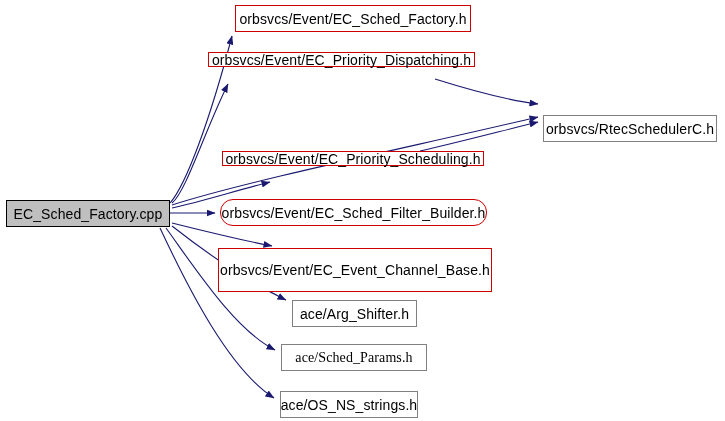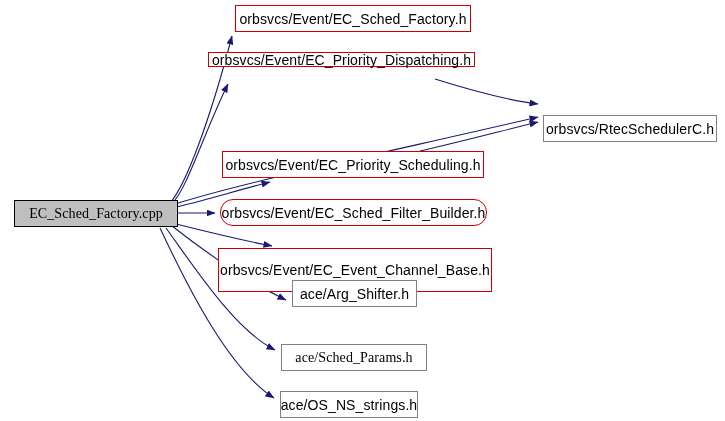--- a/index.html
+++ b/index.html
@@ -66,42 +66,42 @@
         <path d="M 172 223 C 200 230, 240 240, 272 246" fill="none" stroke="#191970" stroke-width="1.1" marker-end="url(#arrowhead)"></path>
         <path d="M 172 226 C 200 248, 245 280, 286 300" fill="none" stroke="#191970" stroke-width="1.1" marker-end="url(#arrowhead)"></path>
         <path d="M 166 228 C 195 268, 235 330, 275 350" fill="none" stroke="#191970" stroke-width="1.1" marker-end="url(#arrowhead)"></path>
         <path d="M 160 228 C 190 292, 230 370, 274 398" fill="none" stroke="#191970" stroke-width="1.1" marker-end="url(#arrowhead)"></path>
         <path d="M 435 79 C 470 90, 505 100, 538 104" fill="none" stroke="#191970" stroke-width="1.1" marker-end="url(#arrowhead)"></path>
         <path d="M 420 151 C 460 142, 505 130, 538 122" fill="none" stroke="#191970" stroke-width="1.1" marker-end="url(#arrowhead)"></path>
       </g>
   </svg>
 
   <div id="nodes-group">
-      <div class="graph-node node-root" style="left: 14px; top: 200px; width: 164px; height: 27px; font-family: Liberation Serif, serif;">
+      <div class="graph-node node-root" style="left: 6px; top: 200px; width: 164px; height: 27px;">
         <span class="node-label">EC_Sched_Factory.cpp</span>
       </div>
       <div class="graph-node node-red" style="left: 235px; top: 5px; width: 236px; height: 27px;">
         <span class="node-label">orbsvcs/Event/EC_Sched_Factory.h</span>
       </div>
       <div class="graph-node node-red" style="left: 208px; top: 52px; width: 267px; height: 15px;">
         <span class="node-label">orbsvcs/Event/EC_Priority_Dispatching.h</span>
       </div>
       <div class="graph-node" style="left: 543px; top: 100px; width: 174px; height: 27px; margin-top: 15px;">
         <span class="node-label">orbsvcs/RtecSchedulerC.h</span>
       </div>
-      <div class="graph-node node-red" style="left: 222px; top: 151px; width: 262px; height: 27px;">
+      <div class="graph-node node-red" style="left: 222px; top: 151px; width: 262px; height: 15px;">
         <span class="node-label">orbsvcs/Event/EC_Priority_Scheduling.h</span>
       </div>
       <div class="graph-node node-red" style="left: 220px; top: 199px; width: 267px; height: 27px; border-radius: 13px;">
         <span class="node-label">orbsvcs/Event/EC_Sched_Filter_Builder.h</span>
       </div>
       <div class="graph-node node-red" style="left: 218px; top: 248px; width: 274px; height: 44px;">
         <span class="node-label">orbsvcs/Event/EC_Event_Channel_Base.h</span>
       </div>
-      <div class="graph-node" style="left: 292px; top: 280px; width: 125px; height: 27px; text-align: right;">
+      <div class="graph-node" style="left: 292px; top: 300px; width: 125px; height: 27px; text-align: right;">
         <span class="node-label">ace/Arg_Shifter.h</span>
       </div>
       <div class="graph-node" style="left: 281px; top: 344px; width: 146px; height: 27px; font-family: Liberation Serif, serif;">
         <span class="node-label">ace/Sched_Params.h</span>
       </div>
       <div class="graph-node" style="left: 280px; top: 391px; width: 138px; height: 27px;">
         <span class="node-label">ace/OS_NS_strings.h</span>
       </div>
     </div>
 

